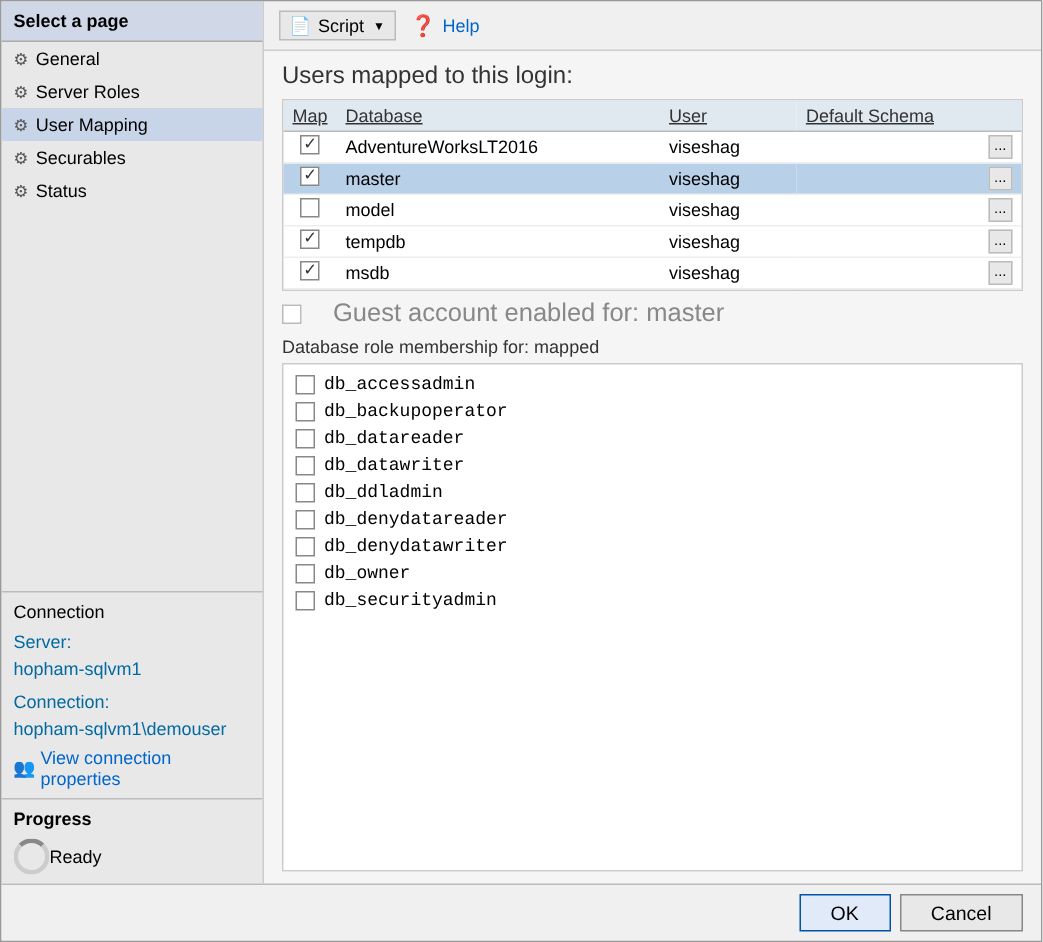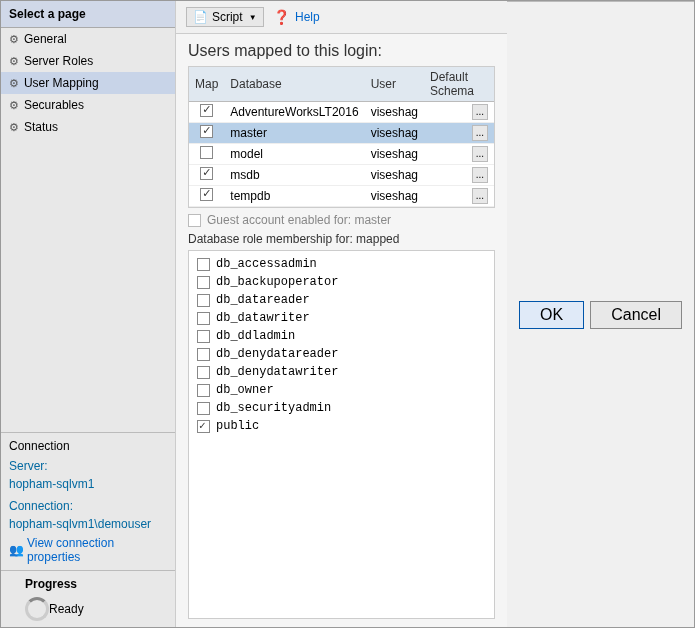--- a/index.html
+++ b/index.html
@@ -10,21 +10,21 @@
       width: 695px;
       height: 628px;
       overflow: hidden;
     }
     .dialog {
       width: 695px;
       height: 628px;
       background: #f0f0f0;
       border: 1px solid #999;
       display: flex;
-      flex-direction: row;
+      flex-direction: column;
     }
     .dialog-body {
       display: flex;
       flex: 1;
       overflow: hidden;
     }
     
     .left-panel {
       width: 175px;
       background: #e8e8e8;
@@ -71,21 +71,21 @@
     .connection-link {
       color: #0066cc;
       cursor: pointer;
       display: flex;
       align-items: center;
       gap: 3px;
       margin-top: 3px;
     }
     .progress-section {
       border-top: 1px solid #bbb;
-      padding: 6px 24px;
+      padding: 6px 8px;
     }
     .progress-title {
       font-weight: bold;
       margin-bottom: 6px;
     }
     .progress-row {
       display: flex;
       align-items: center;
       gap: 0;
     }
@@ -155,20 +155,21 @@
       width: 100%;
       border-collapse: collapse;
     }
     .user-table th {
       background: #e0e8f0;
       padding: 3px 6px;
       text-align: left;
       border-bottom: 1px solid #bbb;
       font-weight: normal;
       color: #333;
+      text-decoration: underline;
     }
     .user-table td {
       padding: 2px 6px;
       border-bottom: 1px solid #eee;
       vertical-align: middle;
     }
     .user-table tr.selected td {
       background: #b8d0e8;
     }
     .cb-cell {
@@ -197,24 +198,24 @@
       padding: 0 3px;
       border: 1px solid #bbb;
       background: #e8e8e8;
       cursor: pointer;
       font-size: 10px;
       line-height: 14px;
     }
     .guest-row {
       display: flex;
       align-items: center;
-      gap: 6px;
+      gap: 21px;
       padding: 5px 0;
       color: #888;
-      font-size: 12px;
+      font-size: 17px;
     }
     .guest-row .checkbox-sim {
       border-color: #bbb;
     }
     .role-section-label {
       margin-top: 0;
       margin-bottom: 4px;
       font-size: 12px;
       color: #333;
     }
@@ -239,21 +240,21 @@
       padding: 6px 12px;
       border-top: 1px solid #bbb;
       background: #f0f0f0;
       gap: 6px;
     }
     .btn {
       padding: 4px 20px;
       border: 1px solid #888;
       background: #e8e8e8;
       cursor: pointer;
-      font-size: 16px;
+      font-size: 13px;
     }
     .btn-ok {
       border-color: #0055aa;
       background: #e0eaf8;
     }
     .dropdown-arrow {
       font-size: 8px;
       margin-left: 2px;
     }
   </style>
@@ -365,32 +366,32 @@
     <td>viseshag</td>
     <td>
 
       <button class="ellipsis-btn">...</button>
     </td>
   </tr>
                 <tr>
     <td class="cb-cell">
       <div class="checkbox-sim checked"></div>
     </td>
-    <td>msdb</td>
+    <td>tempdb</td>
     <td>viseshag</td>
     <td>
 
       <button class="ellipsis-btn">...</button>
     </td>
   </tr>
                 <tr>
     <td class="cb-cell">
       <div class="checkbox-sim checked"></div>
     </td>
-    <td>tempdb</td>
+    <td>msdb</td>
     <td>viseshag</td>
     <td>
 
       <button class="ellipsis-btn">...</button>
     </td>
   </tr>
               </tbody>
           </table>
         </div>
 
@@ -430,24 +431,20 @@
     <span>db_denydatawriter</span>
   </div>
             <div class="role-item">
     <div class="checkbox-sim "></div>
     <span>db_owner</span>
   </div>
             <div class="role-item">
     <div class="checkbox-sim "></div>
     <span>db_securityadmin</span>
   </div>
-            <div class="role-item">
-    <div class="checkbox-sim checked"></div>
-    <span>public</span>
-  </div>
           </div>
       </div>
     </div>
   </div>
 
   <div class="bottom-bar">
     <button class="btn btn-ok">OK</button>
     <button class="btn">Cancel</button>
   </div>
 </div>

